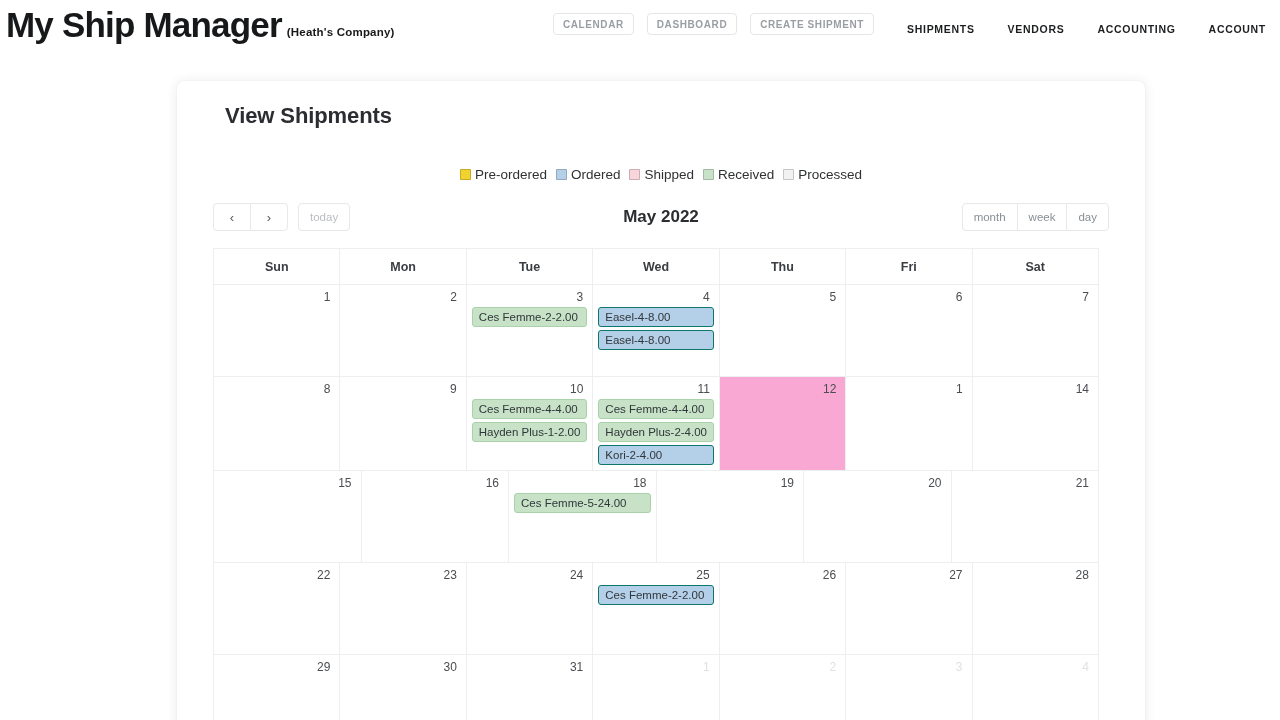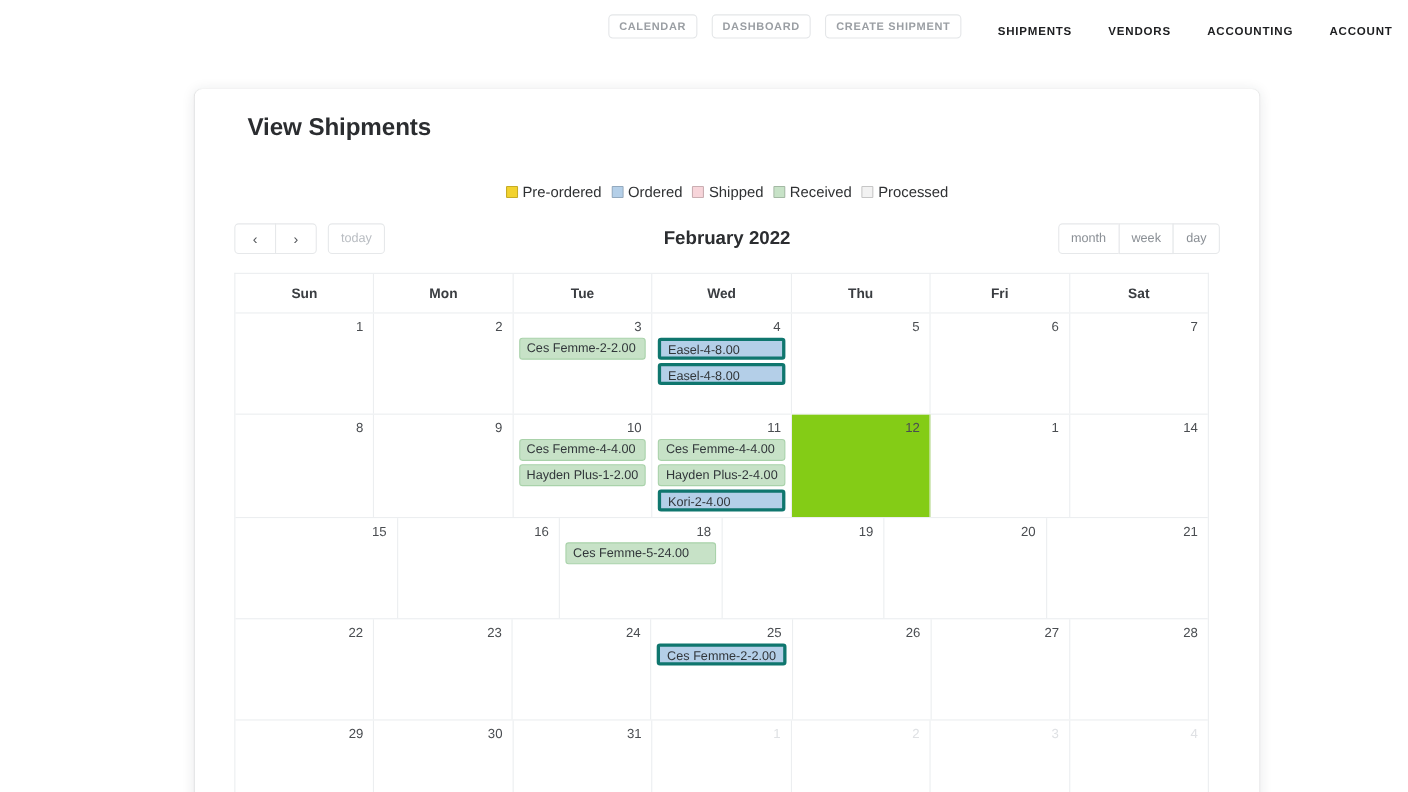--- a/index.html
+++ b/index.html
@@ -179,21 +179,21 @@
     border-top: 1px solid #eceef0;
     min-height: 92px;
   }
   .day {
     flex: 1 1 0;
     border-right: 1px solid #eceef0;
     padding: 5px 4px 2px 4px;
     position: relative;
   }
   .day:last-child { border-right: none; }
-  .day.today { background: #84cc16; }
+  .day.today { background: #f9a8d4; }
   .daynum {
     text-align: right;
     font-size: 12px;
     color: #4a4d51;
     padding-right: 5px;
     line-height: 14px;
     margin-bottom: 3px;
   }
   .day.other .daynum { color: #dfe1e4; }
 
@@ -202,26 +202,30 @@
     line-height: 18px;
     border-radius: 3px;
     font-size: 11.5px;
     padding: 0 6px;
     margin: 0 1px 3px 1px;
     white-space: nowrap;
     overflow: hidden;
     cursor: pointer;
   }
   .evt.received { background: #c7e2c7; border: 1px solid #a9d2aa; color: #31363a; }
-  .evt.ordered  { background: #b4cfe8; border: 3px solid #0f766e; color: #31363a; }
+  .evt.ordered  { background: #b4cfe8; border: 1px solid #0f766e; color: #31363a; }
 </style>
 </head>
 <body>
 
 <div class="topbar">
+  <div class="brand">
+    <span class="brand-title">My Ship Manager</span>
+    <span class="brand-sub">(Heath's Company)</span>
+  </div>
   <div class="nav">
     <button class="nav-btn">CALENDAR</button>
     <button class="nav-btn">DASHBOARD</button>
     <button class="nav-btn">CREATE SHIPMENT</button>
     <a class="nav-link">SHIPMENTS</a>
     <a class="nav-link">VENDORS</a>
     <a class="nav-link">ACCOUNTING</a>
     <a class="nav-link">ACCOUNT</a>
   </div>
 </div>
@@ -251,21 +255,21 @@
         <span>Processed</span>
       </div>
     </div>
 
   <div class="cal-toolbar">
     <div class="btn-group">
       <button class="tb-btn arrow">‹</button>
       <button class="tb-btn arrow">›</button>
     </div>
     <button class="tb-btn tb-today">today</button>
-    <div class="cal-title">February 2022</div>
+    <div class="cal-title">May 2022</div>
     <div class="btn-group view-group">
       <button class="tb-btn">month</button>
       <button class="tb-btn">week</button>
       <button class="tb-btn">day</button>
     </div>
   </div>
 
   <div class="cal">
     <div class="dow-row" id="dow-row">
         <div class="dow">Sun</div>

